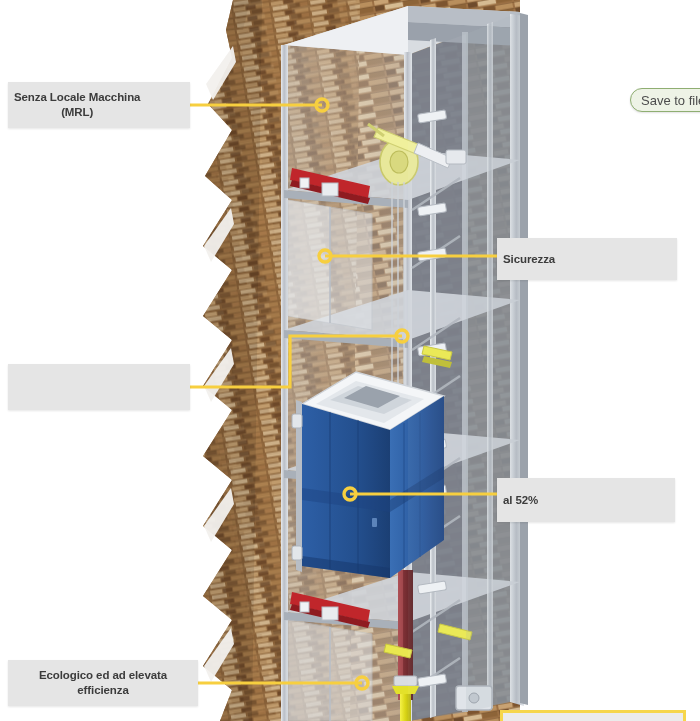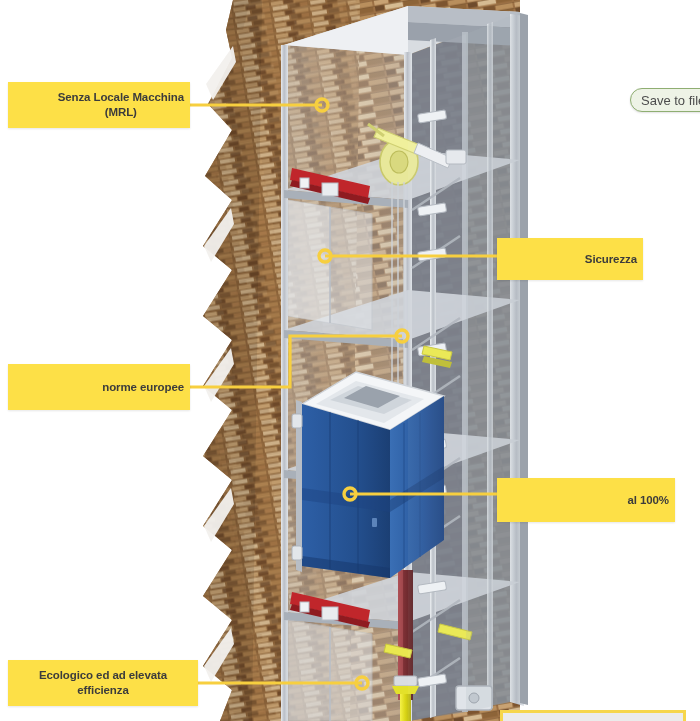--- a/index.html
+++ b/index.html
@@ -14,26 +14,26 @@
   #stage{position:absolute;left:0;top:0;width:700px;height:721px;overflow:hidden;background:#fff;}
 
   
   #illustration{position:absolute;left:0;top:0;width:700px;height:721px;}
   #illustration svg{display:block;}
 
   
   .callout{
     position:absolute;
     box-sizing:border-box;
-    background:#fde047;
+    background:#e5e5e5;
     border:3px solid #f5d council;
     border-color:#f6d64b;
     display:flex;
     align-items:center;
-    justify-content:flex-end;
+    justify-content:flex-start;
     text-align:center;
     color:#3c3c3c;
     font-weight:bold;
     font-size:11.5px;
     line-height:15px;
     letter-spacing:-0.1px;
     padding:2px 6px;
     box-shadow:0 1px 2px rgba(0,0,0,0.10);
   }
   .callout span{display:block;}
@@ -357,35 +357,34 @@
     </svg>
   </div>
 
   <div class="callout" style="left:8px;top:82px;width:182px;height:46px;">
     <div>
       <span>Senza Locale Macchina</span>
       <span>(MRL)</span>
     </div>
   </div>
 
-  <div class="callout" style="left:497px;top:238px;width:146px;height:42px;">
+  <div class="callout" style="left:497px;top:238px;width:180px;height:42px;">
     <div>
       <span>Sicurezza</span>
     </div>
   </div>
 
   <div class="callout" style="left:8px;top:364px;width:182px;height:46px;">
     <div>
-      <span>norme europee</span>
     </div>
   </div>
 
   <div class="callout" style="left:497px;top:478px;width:178px;height:44px;">
     <div>
-      <span>al 100%</span>
+      <span>al 52%</span>
     </div>
   </div>
 
   <div class="callout" style="left:8px;top:660px;width:190px;height:46px;">
     <div>
       <span>Ecologico ed ad elevata efficienza</span>
     </div>
   </div>
 
   <div id="callout-partial"></div>

